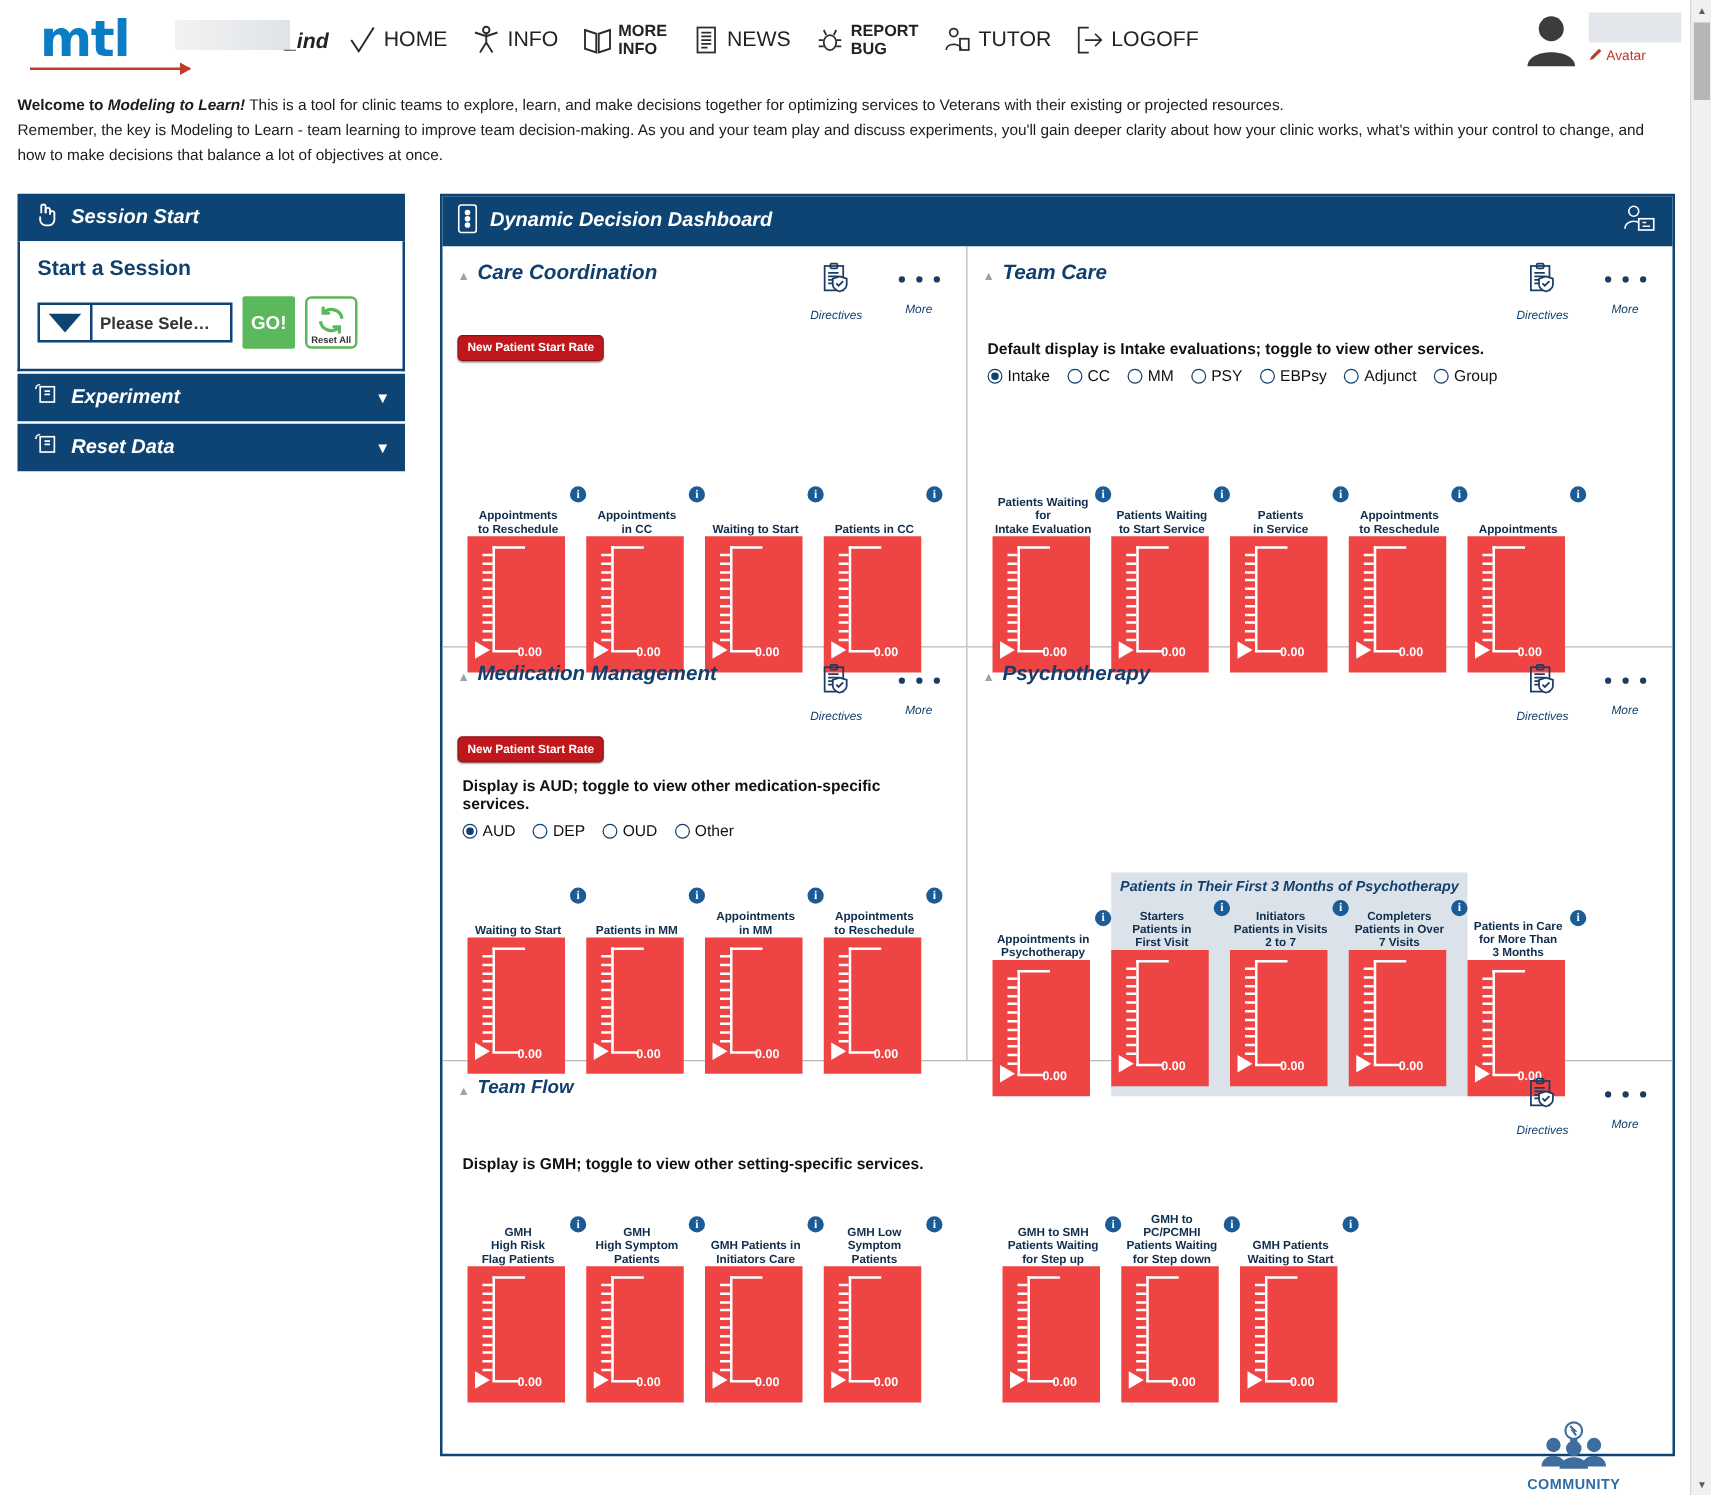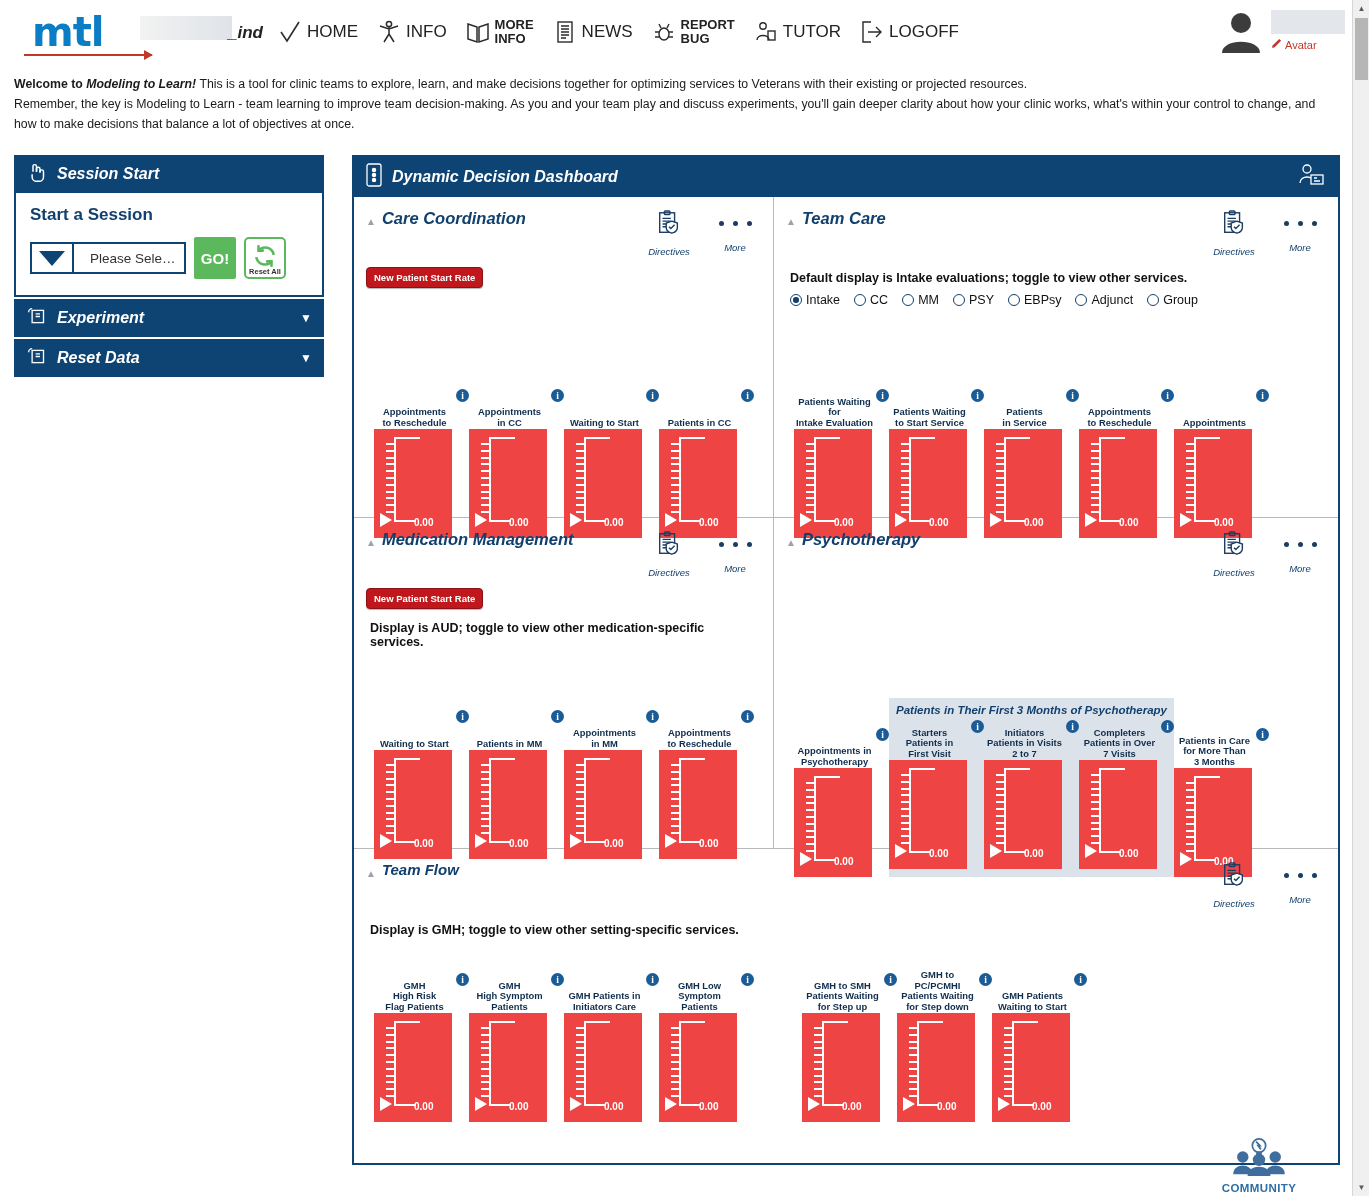--- a/index.html
+++ b/index.html
@@ -63,21 +63,21 @@
     display:flex; align-items:center; padding:0 12px; gap:10px;
   }
   .panel-head .ptitle { font-style:italic; font-weight:bold; font-size:16px; }
   .panel-caret { margin-left:auto; font-size:12px; }
   .panel-body { border:2px solid #0d4474; border-top:none; background:#fff; padding:12px 14px 16px 14px; }
   .sess-title { font-size:17px; font-weight:bold; color:#12406e; margin-bottom:12px; }
   .sess-row { display:flex; align-items:center; gap:8px; }
   .sel-box { display:flex; height:32px; border:2px solid #0d4474; width:156px; background:#fff; cursor:pointer; }
   .sel-arrow { width:42px; display:flex; align-items:center; justify-content:center; border-right:2px solid #0d4474; }
   .sel-arrow:after { content:""; border-left:13px solid transparent; border-right:13px solid transparent; border-top:15px solid #0d4474; }
-  .sel-text { flex:1; display:flex; align-items:center; padding-left:16px; font-size:13.5px; color:#333; }
+  .sel-text { flex:1; display:flex; align-items:center; padding-left:6px; font-size:13.5px; color:#333;font-weight:bold; }
   .go-btn {
     width:42px; height:42px; background:#5cb85c; color:#fff; font-weight:bold; font-size:15px;
     display:flex; align-items:center; justify-content:center; cursor:pointer; border-radius:2px;
   }
   .reset-btn {
     width:42px; height:42px; border:2px solid #5cb85c; border-radius:5px; position:relative;
     display:flex; align-items:center; justify-content:center; cursor:pointer; background:#fff;
   }
   .reset-lbl { position:absolute; bottom:1px; left:0; right:0; text-align:center; font-size:7.5px; font-weight:bold; color:#333; }
 
@@ -718,20 +718,38 @@
                 <i class="dot"></i>
                 <i class="dot"></i>
                 <i class="dot"></i>
               </span>
             <span class="tool-lbl">More</span>
           </span>
         </span>
       </div>
       <div class="npsr">New Patient Start Rate</div>
       <div class="toggle-note">Display is AUD; toggle to view other medication-specific services.</div>
+      <div class="radios" id="mm-radios">
+          <div class="radio on">
+            <span class="rdot"></span>
+            <span>AUD</span>
+          </div>
+          <div class="radio">
+            <span class="rdot"></span>
+            <span>DEP</span>
+          </div>
+          <div class="radio">
+            <span class="rdot"></span>
+            <span>OUD</span>
+          </div>
+          <div class="radio">
+            <span class="rdot"></span>
+            <span>Other</span>
+          </div>
+        </div>
       <div class="sliders" style="position:absolute; top:190px; left:10px;" id="mm-sliders">
           <div class="slider">
             <div class="s-capt">
               <div class="s-label">
                 <div>Waiting to Start</div>
               </div>
               <div class="s-info">i</div>
             </div>
             <div class="s-box">
               <div class="s-cap"></div>

